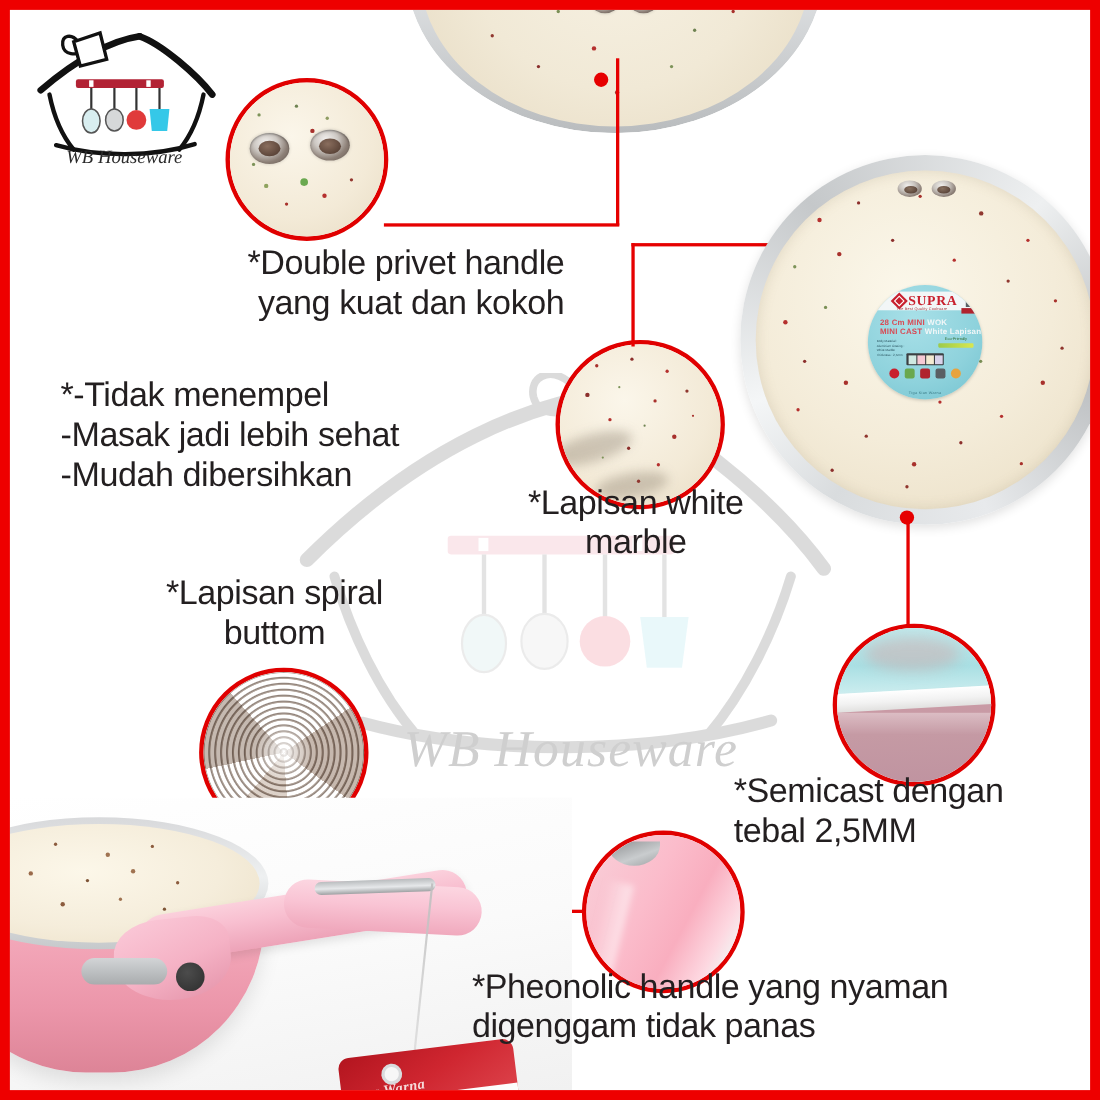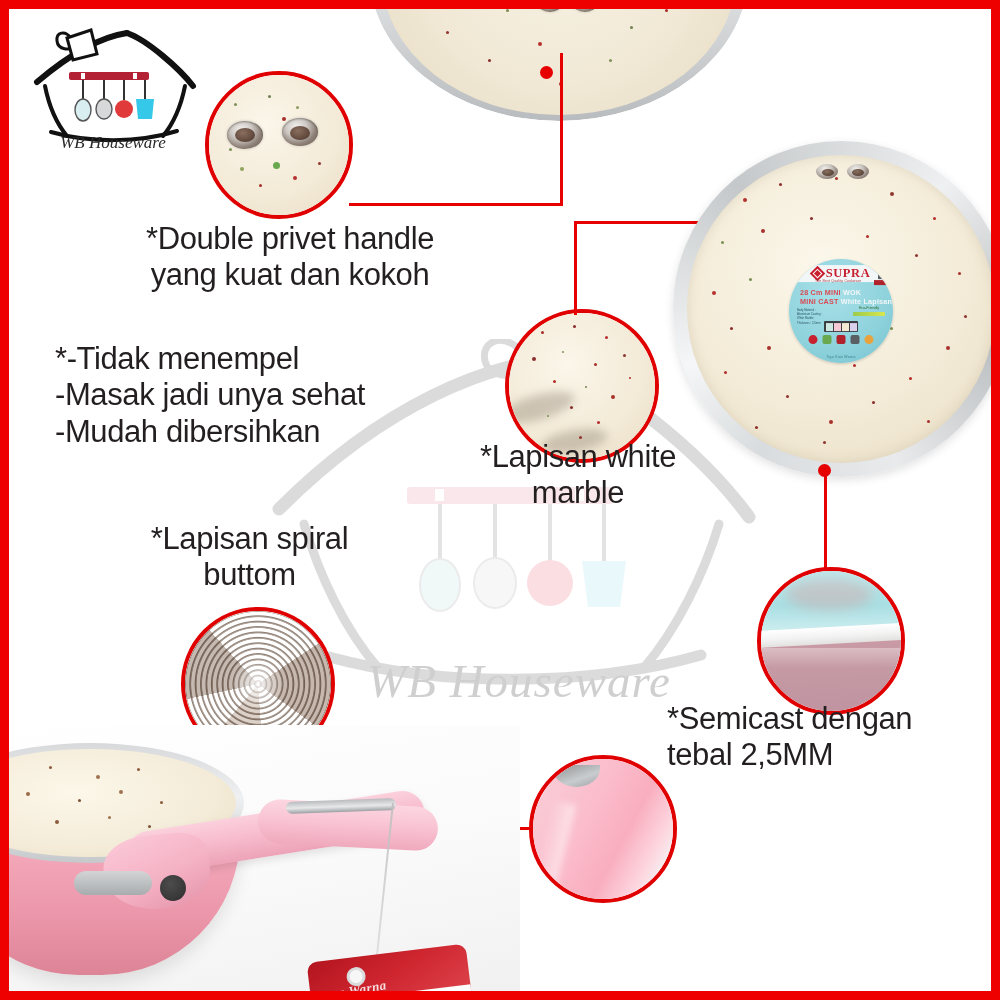--- a/index.html
+++ b/index.html
@@ -39,21 +39,21 @@
     font-family:"Liberation Serif", serif;font-style:italic;
     font-size:17px;color:#2a2a2a;white-space:nowrap;
   }
 
   
   .callout{
     position:absolute;color:#231f20;
     font-size:31px;line-height:1.17;font-weight:400;
     letter-spacing:-.4px;white-space:pre-line;
   }
-  #txt-rivet{left:81px;top:212px;width:400px;text-align:center;}
+  #txt-rivet{left:104px;top:212px;width:400px;text-align:right;}
   #txt-benefits{left:46px;top:332px;width:430px;text-align:left;}
   #txt-marble{left:434px;top:430px;width:270px;text-align:center;}
   #txt-spiral{left:108px;top:512px;width:265px;text-align:center;}
   #txt-semicast{left:658px;top:692px;width:300px;text-align:left;}
   #txt-handle{left:420px;top:870px;width:470px;text-align:left;}
 
   
   .lead{position:absolute;background:#e60000;}
   .lead-h{height:3px;}
   .lead-v{width:3px;}
@@ -643,22 +643,24 @@
       <div class="tg"></div>
       <div class="tg-white"></div>
       <div class="tg-eyelet"></div>
       <div class="tg-txt">unya Warna</div>
     </div>
   </div>
 
   <div class="callout" id="txt-rivet">*Double privet handle
 yang kuat dan kokoh</div>
   <div class="callout" id="txt-benefits">*-Tidak menempel
-  -Masak jadi unya sehat
+  -Masak jadi lebih sehat
   -Mudah dibersihkan</div>
   <div class="callout" id="txt-spiral">*Lapisan spiral
 buttom</div>
   <div class="callout" id="txt-marble">*Lapisan white
 marble</div>
   <div class="callout" id="txt-semicast">*Semicast dengan
 tebal 2,5MM</div>
+  <div class="callout" id="txt-handle">*Pheonolic handle yang nyaman
+digenggam tidak panas</div>
 
 </div>
 
 </body></html>

